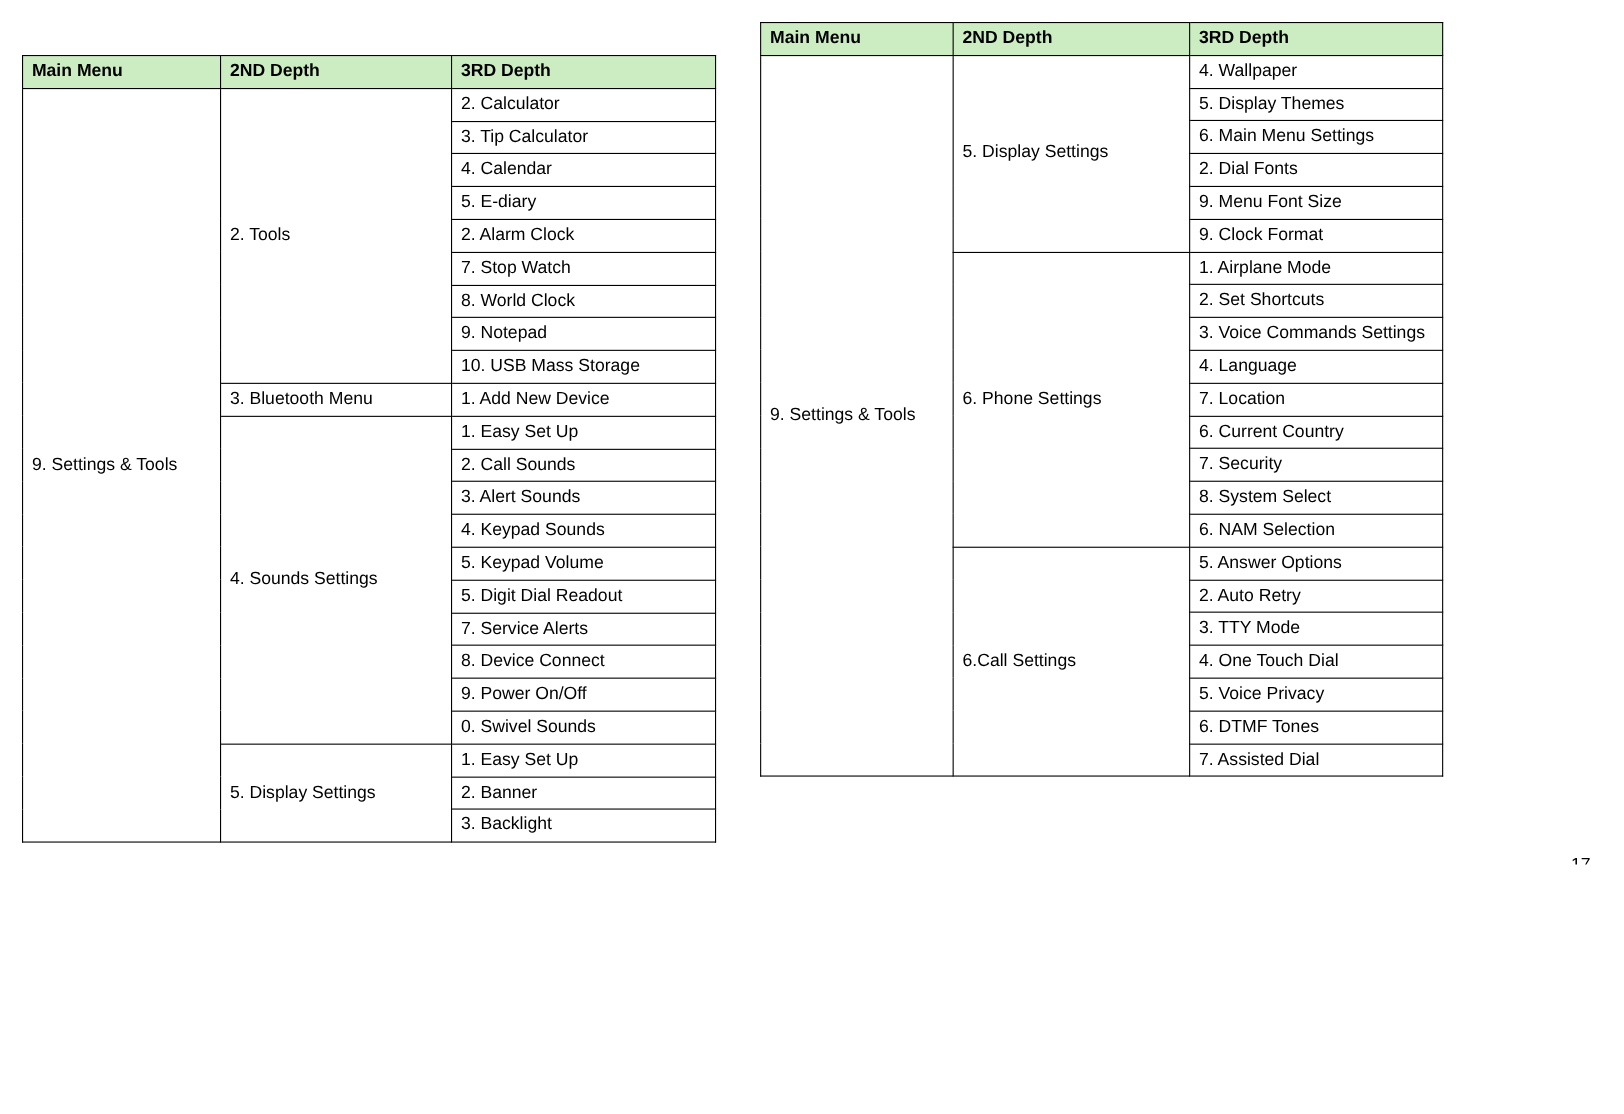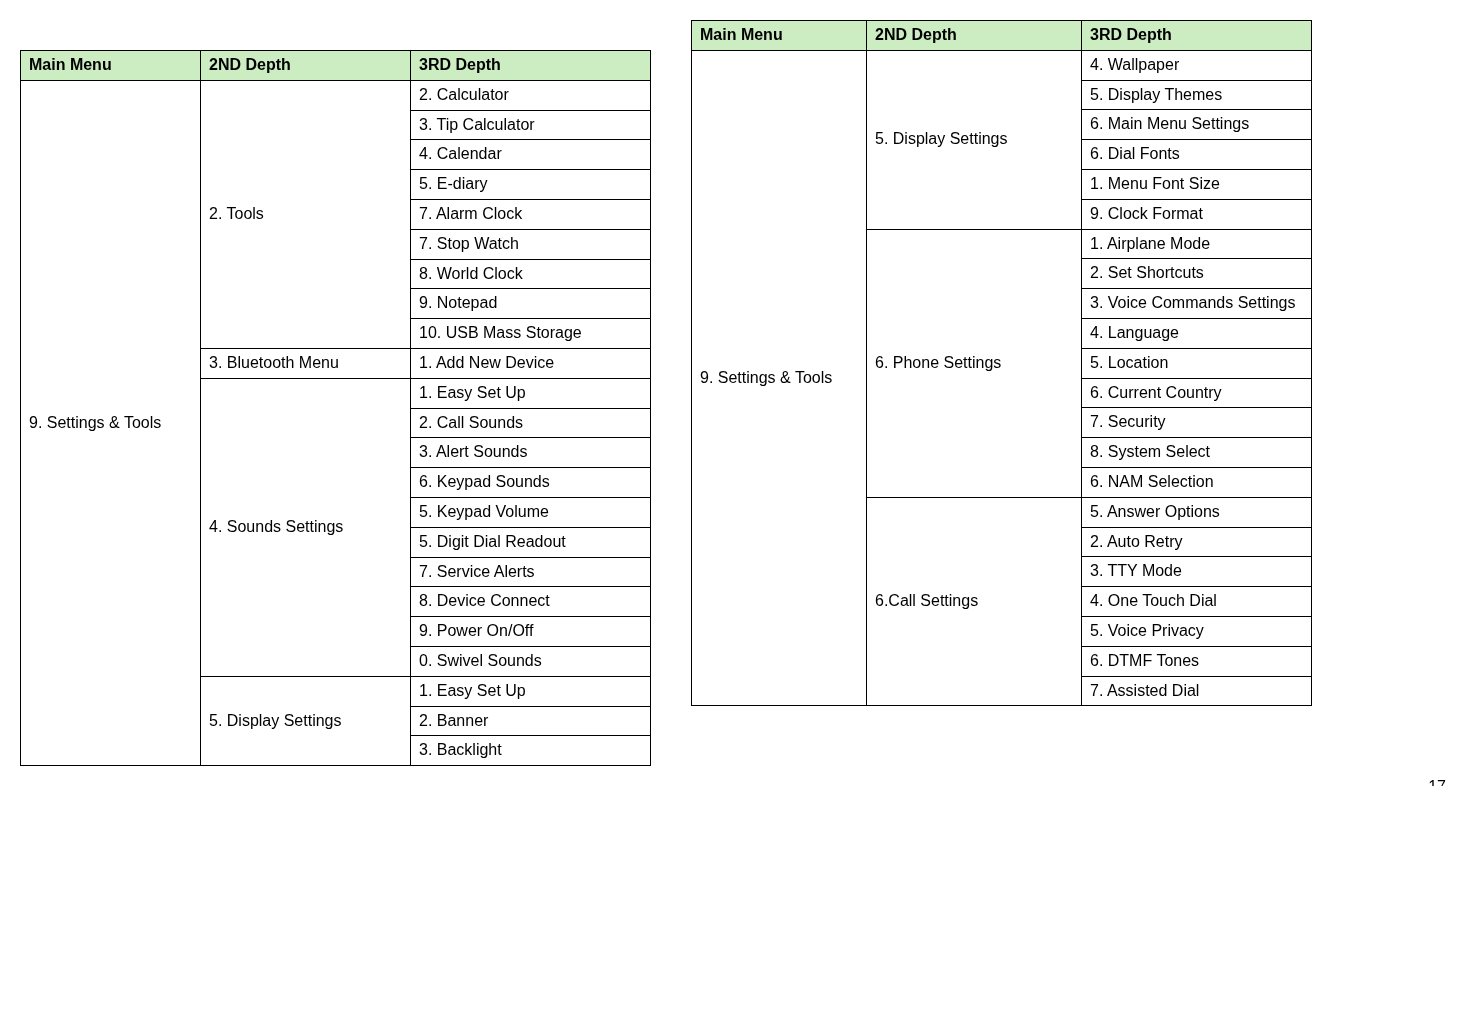--- a/index.html
+++ b/index.html
@@ -88,21 +88,21 @@
       <tr>
             <td>3. Tip Calculator</td>
           </tr>
       <tr>
             <td>4. Calendar</td>
           </tr>
       <tr>
             <td>5. E-diary</td>
           </tr>
       <tr>
-            <td>7. Alarm Clock</td>
+            <td>2. Alarm Clock</td>
           </tr>
       <tr>
             <td>7. Stop Watch</td>
           </tr>
       <tr>
             <td>8. World Clock</td>
           </tr>
       <tr>
             <td>9. Notepad</td>
           </tr>
@@ -119,21 +119,21 @@
         <td rowspan="10">4. Sounds Settings</td>
         <td>1. Easy Set Up</td>
       </tr>
       <tr>
             <td>2. Call Sounds</td>
           </tr>
       <tr>
             <td>3. Alert Sounds</td>
           </tr>
       <tr>
-            <td>6. Keypad Sounds</td>
+            <td>4. Keypad Sounds</td>
           </tr>
       <tr>
             <td>5. Keypad Volume</td>
           </tr>
       <tr>
             <td>5. Digit Dial Readout</td>
           </tr>
       <tr>
             <td>7. Service Alerts</td>
           </tr>
@@ -180,44 +180,44 @@
         <td rowspan="6">5. Display Settings</td>
         <td>4. Wallpaper</td>
       </tr>
       <tr>
             <td>5. Display Themes</td>
           </tr>
       <tr>
             <td>6. Main Menu Settings</td>
           </tr>
       <tr>
-            <td>6. Dial Fonts</td>
-          </tr>
-      <tr>
-            <td>1. Menu Font Size</td>
+            <td>2. Dial Fonts</td>
+          </tr>
+      <tr>
+            <td>9. Menu Font Size</td>
           </tr>
       <tr>
             <td>9. Clock Format</td>
           </tr>
 
       <tr>
         <td rowspan="9">6. Phone Settings</td>
         <td>1. Airplane Mode</td>
       </tr>
       <tr>
             <td>2. Set Shortcuts</td>
           </tr>
       <tr>
             <td>3. Voice Commands Settings</td>
           </tr>
       <tr>
             <td>4. Language</td>
           </tr>
       <tr>
-            <td>5. Location</td>
+            <td>7. Location</td>
           </tr>
       <tr>
             <td>6. Current Country</td>
           </tr>
       <tr>
             <td>7. Security</td>
           </tr>
       <tr>
             <td>8. System Select</td>
           </tr>

